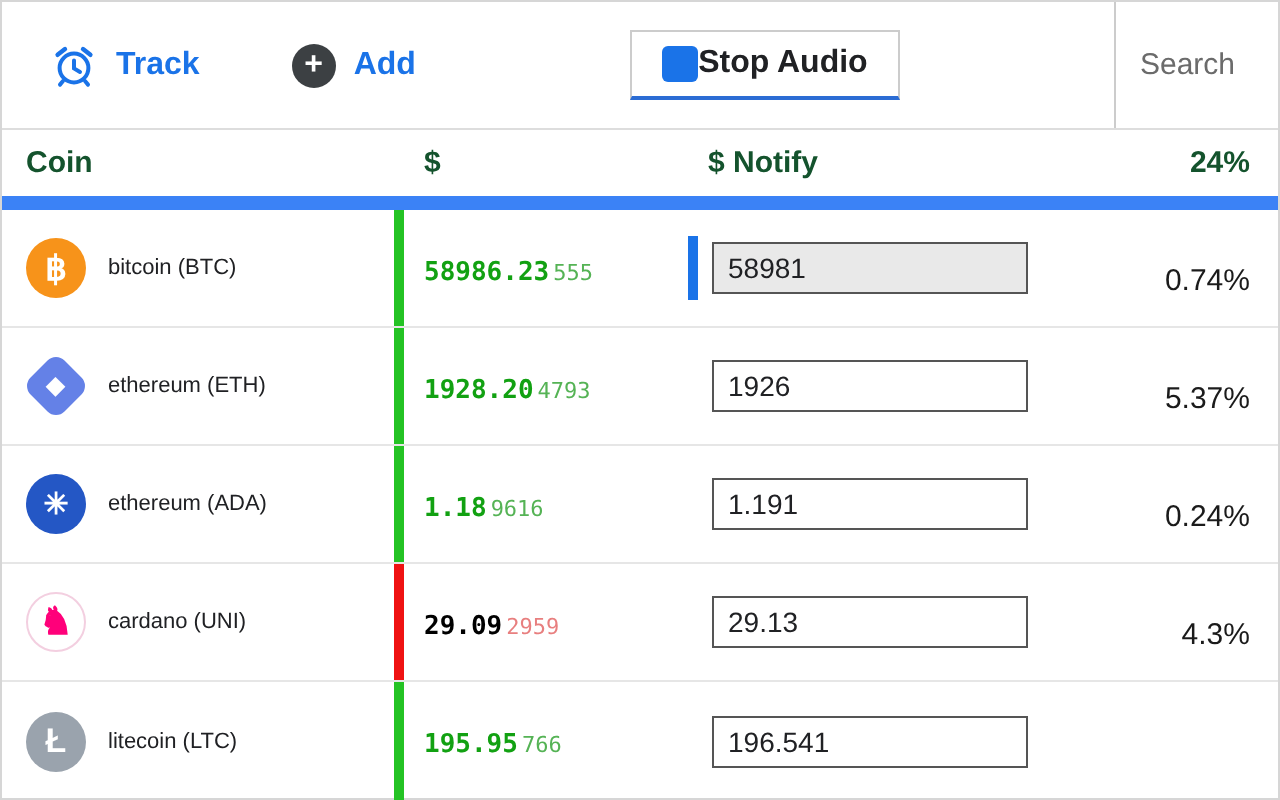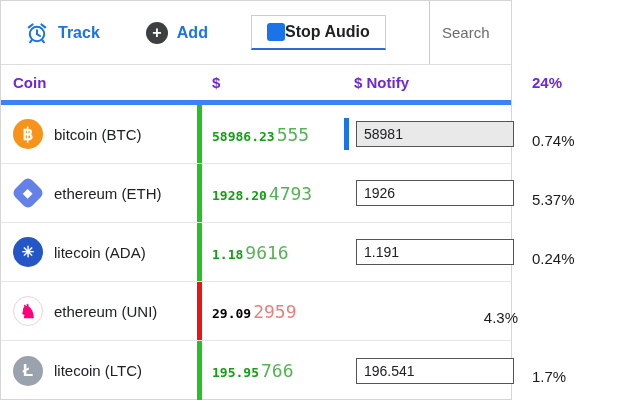--- a/index.html
+++ b/index.html
@@ -2,21 +2,21 @@
 <html><head>
 <meta charset="utf-8">
 <style>
   * { box-sizing: border-box; margin: 0; padding: 0; }
   html,body { width:640px; height:400px; }
   body {
     font-family: "Liberation Sans", sans-serif;
     background:#fff; color:#202124; overflow:hidden;
   }
   .app {
-    width:512px; height:400px; border:1px solid #d6d6d6; background:#fff;
+    width:640px; height:400px; border:1px solid #d6d6d6; background:#fff;
     display:flex; flex-direction:column;
   }
 
   
   .toolbar {
     height:64px; flex:0 0 64px; display:flex; align-items:center;
     border-bottom:1px solid #ddd; padding-left:24px;
   }
   .tb-group { display:flex; align-items:center; gap:9px; cursor:pointer; }
   .tb-label { color:#1a73e8; font-weight:bold; font-size:16px; }
@@ -40,22 +40,22 @@
   }
   .search-input::placeholder { color:#6b6b6b; }
 
   
   .grid-cols {
     display:grid;
     grid-template-columns:196px 5px 140px 190px 1fr;
     align-items:center;
   }
   .thead {
-    height:40px; flex:0 0 40px; border-bottom:5px solid #3b82f6;
-    font-weight:bold; font-size:15px; color:#6d28d9;
+    height:40px; flex:0 0 40px; border-bottom:7px solid #3b82f6;
+    font-weight:bold; font-size:15px; color:#14532d;
   }
   .th-coin { grid-column:1; padding-left:12px; }
   .th-price { grid-column:3; padding-left:10px; }
   .th-notify { grid-column:4; padding-left:12px; }
   .th-change { grid-column:5; text-align:right; padding-right:14px; }
 
   .row { height:59px; flex:0 0 59px; border-bottom:1px solid #e6e6e6; }
   .row:last-child { border-bottom:none; }
 
   .coin-cell { display:flex; align-items:center; gap:11px; padding-left:12px; }
@@ -63,29 +63,29 @@
     width:30px; height:30px; border-radius:50%; flex:0 0 30px;
     display:flex; align-items:center; justify-content:center;
     color:#fff; font-weight:bold; font-size:17px;
   }
   .icon-btc { background:#f7931a; }
   .icon-eth { background:#6481e7; border-radius:6px; transform:rotate(45deg); width:24px; height:24px; flex:0 0 24px; margin:0 3px; }
   .icon-eth .glyph { transform:rotate(-45deg); font-size:12px; }
   .icon-ada { background:#2457c5; font-size:15px; }
   .icon-uni { background:#fff; border:1px solid #f3cfe0; color:#ff007a; font-size:19px; }
   .icon-ltc { background:#9aa3ad; }
-  .coin-name { font-size:15px; color:#202124; white-space:nowrap; }
+  .coin-name { font-size:11px; color:#202124; white-space:nowrap; }
 
   .trend-bar { width:5px; height:100%; align-self:stretch; }
   .up .trend-bar { background:#24c324; }
   .down .trend-bar { background:#ef1212; }
 
   .price-cell { padding-left:10px; font-family:"DejaVu Sans Mono", monospace; white-space:nowrap; }
   .price-main { font-weight:bold; font-size:13px; }
-  .price-frac { font-size:18px; margin-left:2px; }
+  .price-frac { font-size:11px; margin-left:2px; }
   .up .price-main { color:#12a112; }
   .up .price-frac { color:#55b355; }
   .down .price-main { color:#000000; }
   .down .price-frac { color:#e87f7f; }
 
   .notify-cell { position:relative; display:flex; align-items:center; padding-left:14px; height:100%; }
   .sel-bar {
     display:none; position:absolute; left:2px; top:50%; transform:translateY(-50%);
     width:5px; height:32px; background:#1a73e8;
   }
@@ -169,58 +169,61 @@
       <input class="notify-input" type="text" value="1926" style="">
     </div>
     <div class="change-cell">5.37%</div>
   </div>
 
   <div class="row grid-cols up">
     <div class="coin-cell">
       <span class="coin-icon icon-ada">
           <span class="glyph">✳</span>
         </span>
-      <span class="coin-name">litecoin (ADA)</span>
+      <span class="coin-name">ethereum (ADA)</span>
     </div>
     <div class="trend-bar"></div>
     <div class="price-cell">
       <span class="price-main">1.18</span><span class="price-frac">9616</span>
     </div>
     <div class="notify-cell">
 
       <input class="notify-input" type="text" value="1.191" style="">
     </div>
     <div class="change-cell">0.24%</div>
   </div>
 
   <div class="row grid-cols down">
     <div class="coin-cell">
       <span class="coin-icon icon-uni">
           <span class="glyph">♞</span>
         </span>
-      <span class="coin-name">ethereum (UNI)</span>
+      <span class="coin-name">cardano (UNI)</span>
     </div>
     <div class="trend-bar"></div>
     <div class="price-cell">
       <span class="price-main">29.09</span><span class="price-frac">2959</span>
+    </div>
+    <div class="notify-cell">
+
+      <input class="notify-input" type="text" value="29.13" style="">
     </div>
     <div class="change-cell">4.3%</div>
   </div>
 
   <div class="row grid-cols up">
     <div class="coin-cell">
       <span class="coin-icon icon-ltc">
           <span class="glyph">Ł</span>
         </span>
       <span class="coin-name">litecoin (LTC)</span>
     </div>
     <div class="trend-bar"></div>
     <div class="price-cell">
       <span class="price-main">195.95</span><span class="price-frac">766</span>
     </div>
     <div class="notify-cell">
 
       <input class="notify-input" type="text" value="196.541" style="">
     </div>
-    <div class="change-cell">1.7%</div>
   </div>
 
 </div>
 
 </body></html>

